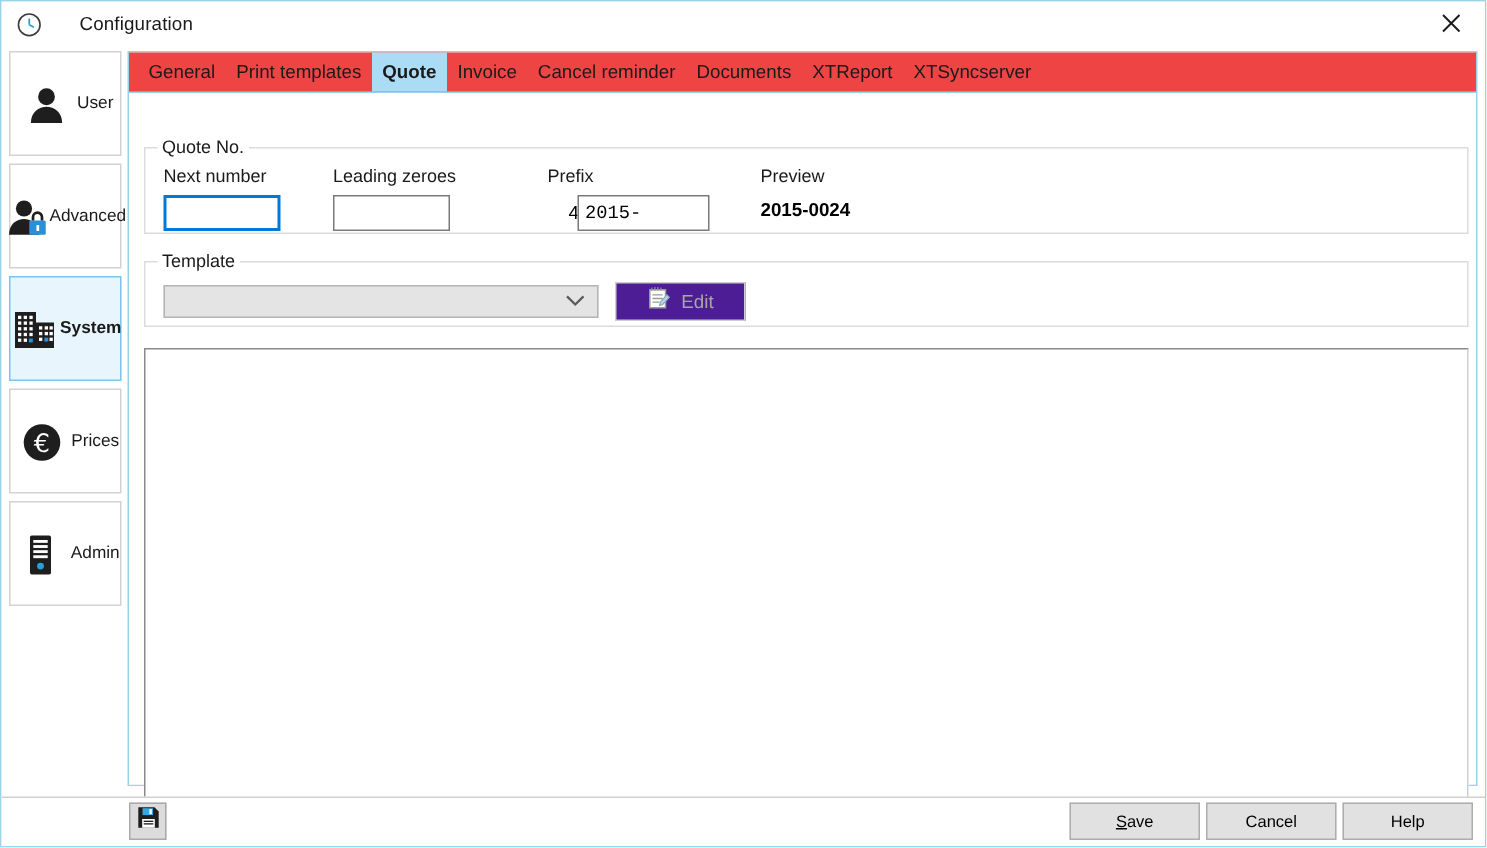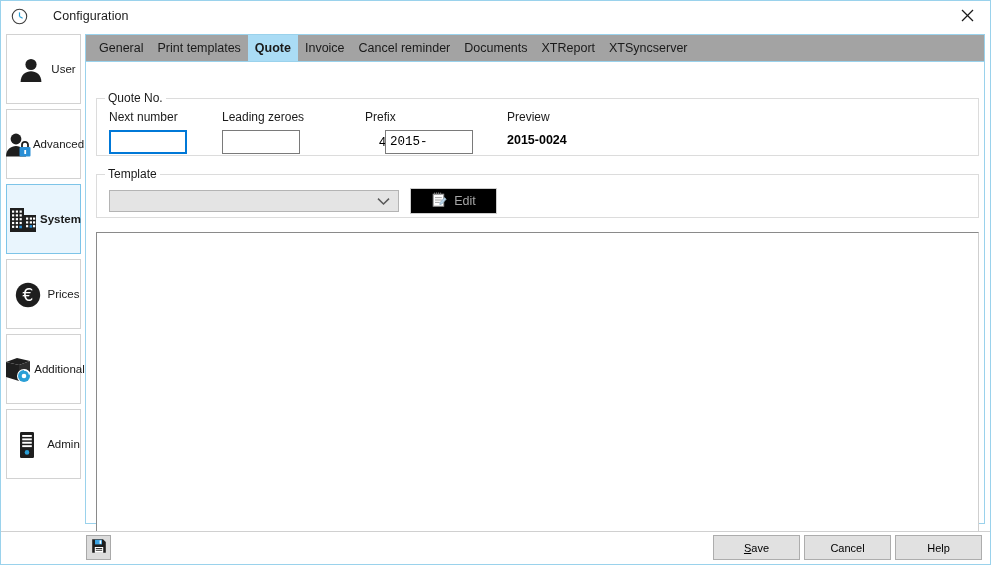--- a/index.html
+++ b/index.html
@@ -88,21 +88,21 @@
     width: 900px; height: 490px;
     border: 1px solid #9ad2ec;
     background: #ffffff;
   }
   #tabstrip {
     position: relative;
     height: 27px;
     border-bottom: 1px solid #9ad2ec;
     display: flex; align-items: stretch;
     padding-left: 6px;
-    background: #a3a3a3;
+    background: #ef4444;
   }
   .tab {
     display: flex; align-items: center;
     padding: 0 7px;
     font-size: 12.5px; color: #1a1a1a;
     cursor: default;
     white-space: nowrap;
   }
   .tab.active {
     background: #aadcf5;
@@ -209,21 +209,21 @@
     cursor: default;
   }
   #template-combo .chev {
     margin-left: auto; margin-right: 8px;
   }
 
   
   #edit-btn {
     position: absolute; left: 313px; top: 13px;
     width: 87px; height: 26px;
-    background: #000000;
+    background: #4c1d95;
     border: 1px solid #cdcdcd;
     display: flex; align-items: center; justify-content: center;
     gap: 6px;
     cursor: default;
   }
   #edit-btn .lbl {
     font-size: 12.5px;
     color: #a6a6a6;
   }
 
@@ -357,34 +357,20 @@
       <div class="side-item">
         <span class="side-icon">
           <svg width="30" height="30" viewBox="0 0 30 30">
             <circle cx="15" cy="15" r="12.2" fill="#1e1e1e"></circle>
             <text x="15" y="21.2" font-family="DejaVu Sans, sans-serif" font-size="17" fill="#ffffff" text-anchor="middle">€</text>
           </svg>
         </span>
         <span class="side-label">Prices</span>
       </div>
 
-      <div class="side-item">
-        <span class="side-icon">
-          <svg width="32" height="30" viewBox="0 0 32 30">
-            <path d="M4 7 L15 3 L28 6 L17 10 Z" fill="#1e1e1e"></path>
-            <path d="M4 7 L17 10 L17 26 L4 22 Z" fill="#1e1e1e"></path>
-            <path d="M17 10 L28 6 L28 20 L17 26 Z" fill="#2d2d2d"></path>
-            <circle cx="22" cy="21" r="7" fill="#ffffff"></circle>
-            <circle cx="22" cy="21" r="6" fill="#2a9fd6"></circle>
-            <circle cx="22" cy="21" r="2.3" fill="#ffffff"></circle>
-            <path d="M22 15.2 A5.8 5.8 0 0 1 27.5 19.5" fill="none" stroke="#ffffff" stroke-width="1.3"></path>
-          </svg>
-        </span>
-        <span class="side-label">Additional</span>
-      </div>
 
       <div class="side-item">
         <span class="side-icon">
           <svg width="28" height="30" viewBox="0 0 28 30">
             <rect x="7" y="2" width="14" height="26" rx="1.2" fill="#1e1e1e"></rect>
             <g fill="#ffffff">
               <rect x="9.2" y="5" width="9.6" height="1.9"></rect>
               <rect x="9.2" y="8.4" width="9.6" height="1.9"></rect>
               <rect x="9.2" y="11.8" width="9.6" height="1.9"></rect>
               <rect x="9.2" y="15.2" width="9.6" height="1.9"></rect>

